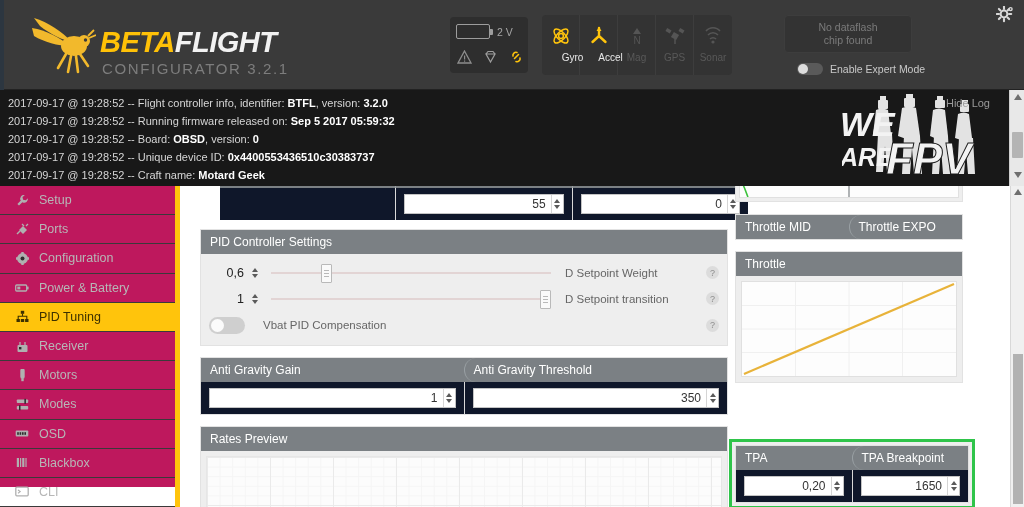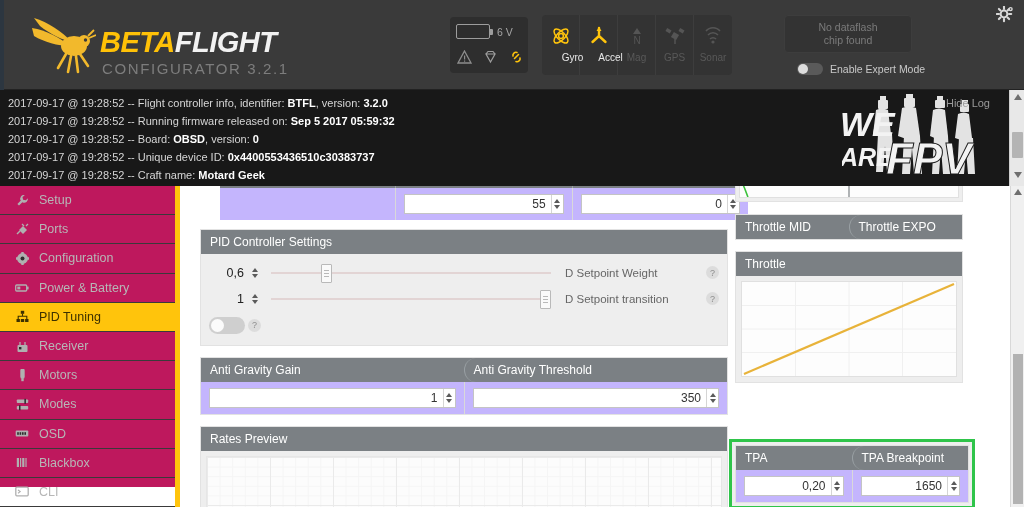--- a/index.html
+++ b/index.html
@@ -141,21 +141,21 @@
   .col-right { position: absolute; left: 555px; top: 0; width: 248px; }
 
   .panel { background: #eeeeee; margin-bottom: 11px; border: 1px solid #e2e2e2; }
   .panel-hdr {
     background: #7b8084; color: #ffffff; font-size: 12px; padding: 5px 9px; font-weight: normal;
   }
   .panel-hdr.split { display: flex; padding: 0; }
   .panel-hdr.split > div { padding: 5px 9px; flex: 1; border-radius: 12px; }
   .panel-hdr.split > div + div { border-left: 1px solid #9aa0a4; }
 
-  .numrow { display: flex; background: #c4b5fd; justify-content: space-between; }
+  .numrow { display: flex; background: #0f172a; justify-content: space-between; }
   .numcell { flex: 1; padding: 6px 8px; }
   .numcell + .numcell { border-left: 1px solid #d9d9d9; }
   .numinput {
     display: flex; align-items: center; background: #fff; border: 1px solid #c4c4c4; height: 20px;
   }
   .numinput .val { flex: 1; text-align: right; padding-right: 5px; font-size: 12px; color: #333; }
   .spinner {
     width: 12px; height: 18px; display: flex; flex-direction: column;
     align-items: center; justify-content: center; border-left: 1px solid #d5d5d5;
   }
@@ -255,21 +255,21 @@
       </svg>
       <div class="logo-text">
         <span class="logo-beta">BETA</span><span class="logo-flight">FLIGHT</span>
       </div>
       <div class="logo-sub">CONFIGURATOR  3.2.1</div>
     </div>
 
     <div class="batt-box">
       <div class="batt-row1">
         <div class="batt-icon"></div>
-        <div class="batt-volt">6 V</div>
+        <div class="batt-volt">2 V</div>
       </div>
       <div class="batt-row2">
         <span class="mini-ico">
           <svg width="15" height="14" viewBox="0 0 15 14">
               <path d="M7.5 1 L14 13 L1 13 Z" fill="none" stroke="#8d8d8d" stroke-width="1.3"></path>
               <rect x="7" y="5.5" width="1.2" height="4" fill="#8d8d8d"></rect>
               <rect x="7" y="10.5" width="1.2" height="1.2" fill="#8d8d8d"></rect>
             </svg>
         </span>
         <span class="mini-ico">
@@ -612,20 +612,21 @@
               <div class="knob" style="left:96%"></div>
             </div>
             <div class="sr-lbl">D Setpoint transition</div>
             <div class="sr-help">
                 <span class="helpico">?</span>
               </div>
           </div>
 
           <div class="toggle-row">
             <span class="toggle-big"></span>
+            <span class="tr-lbl">Vbat PID Compensation</span>
             <span class="sr-help">
                 <span class="helpico">?</span>
               </span>
           </div>
         </div>
       </div>
 
       <div class="panel">
         <div class="panel-hdr split">
           <div>Anti Gravity Gain</div>

